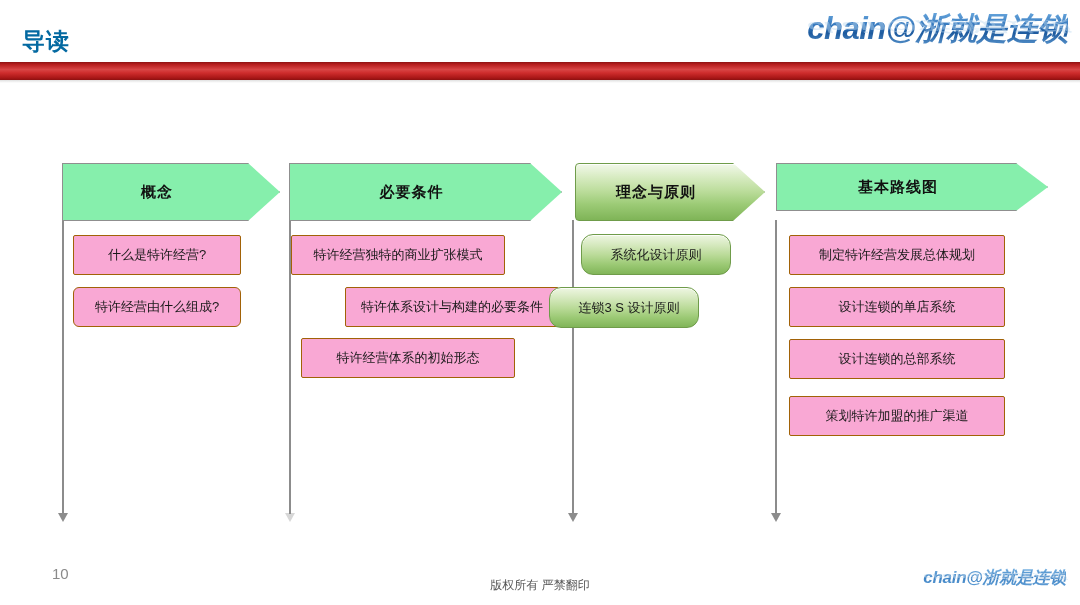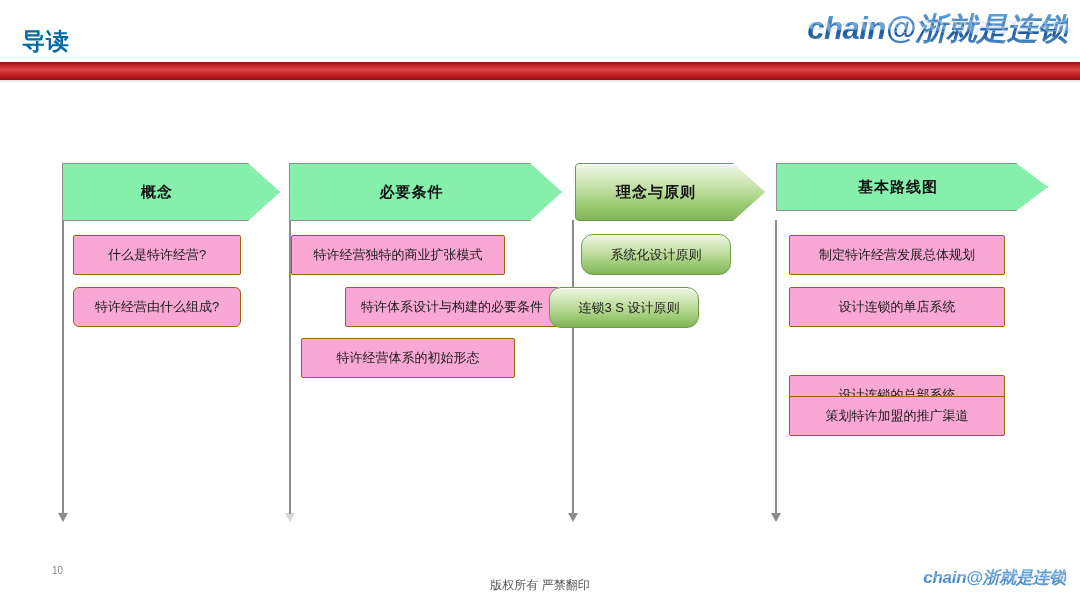--- a/index.html
+++ b/index.html
@@ -114,21 +114,21 @@
         #d6e9bf 25%,
         #b9da97 52%,
         #9bc974 76%,
         #81b559 100%);
     box-shadow:inset 0 1px 0 rgba(255,255,255,.8);
   }
 
   
   .page-num{
     position:absolute;left:52px;top:565px;
-    font-size:10px;color:#8a8a8a;
+    font-size:15px;color:#8a8a8a;
   }
   .copyright{
     position:absolute;left:0;top:577px;width:1080px;
     text-align:center;
     font-size:12px;color:#555555;
   }
   .footer-logo{
     position:absolute;right:14px;top:566px;
     font-size:17px;font-weight:bold;font-style:italic;
     letter-spacing:-0.3px;
@@ -181,21 +181,21 @@
     <div class="item green" style="left:581px;top:234px;width:150px;height:41px;">系统化设计原则</div>
     <div class="item green" style="left:549px;top:287px;width:150px;height:41px;padding-left:10px;">连锁3 S 设计原则</div>
   </div>
 
   <div class="column">
     <div class="col-line" style="left:775px;top:220px;height:294px;"></div>
     <div class="col-arrow" style="left:771px;top:513px;"></div>
     <div class="chev" style="left:776px;top:163px;width:272px;height:48px;">基本路线图</div>
     <div class="item" style="left:789px;top:235px;width:216px;height:40px;">制定特许经营发展总体规划</div>
     <div class="item" style="left:789px;top:287px;width:216px;height:40px;">设计连锁的单店系统</div>
-    <div class="item" style="left:789px;top:339px;width:216px;height:40px;margin-top:36px;">设计连锁的总部系统</div>
+    <div class="item" style="left:789px;top:339px;width:216px;height:40px;">设计连锁的总部系统</div>
     <div class="item" style="left:789px;top:396px;width:216px;height:40px;">策划特许加盟的推广渠道</div>
   </div>
 
 </div>
 
 <div class="page-num">10</div>
 <div class="copyright">版权所有  严禁翻印</div>
 <div class="footer-logo">chain@浙就是连锁</div>
 <div class="footer-logo-reflect">chain@浙就是连锁</div>
 

